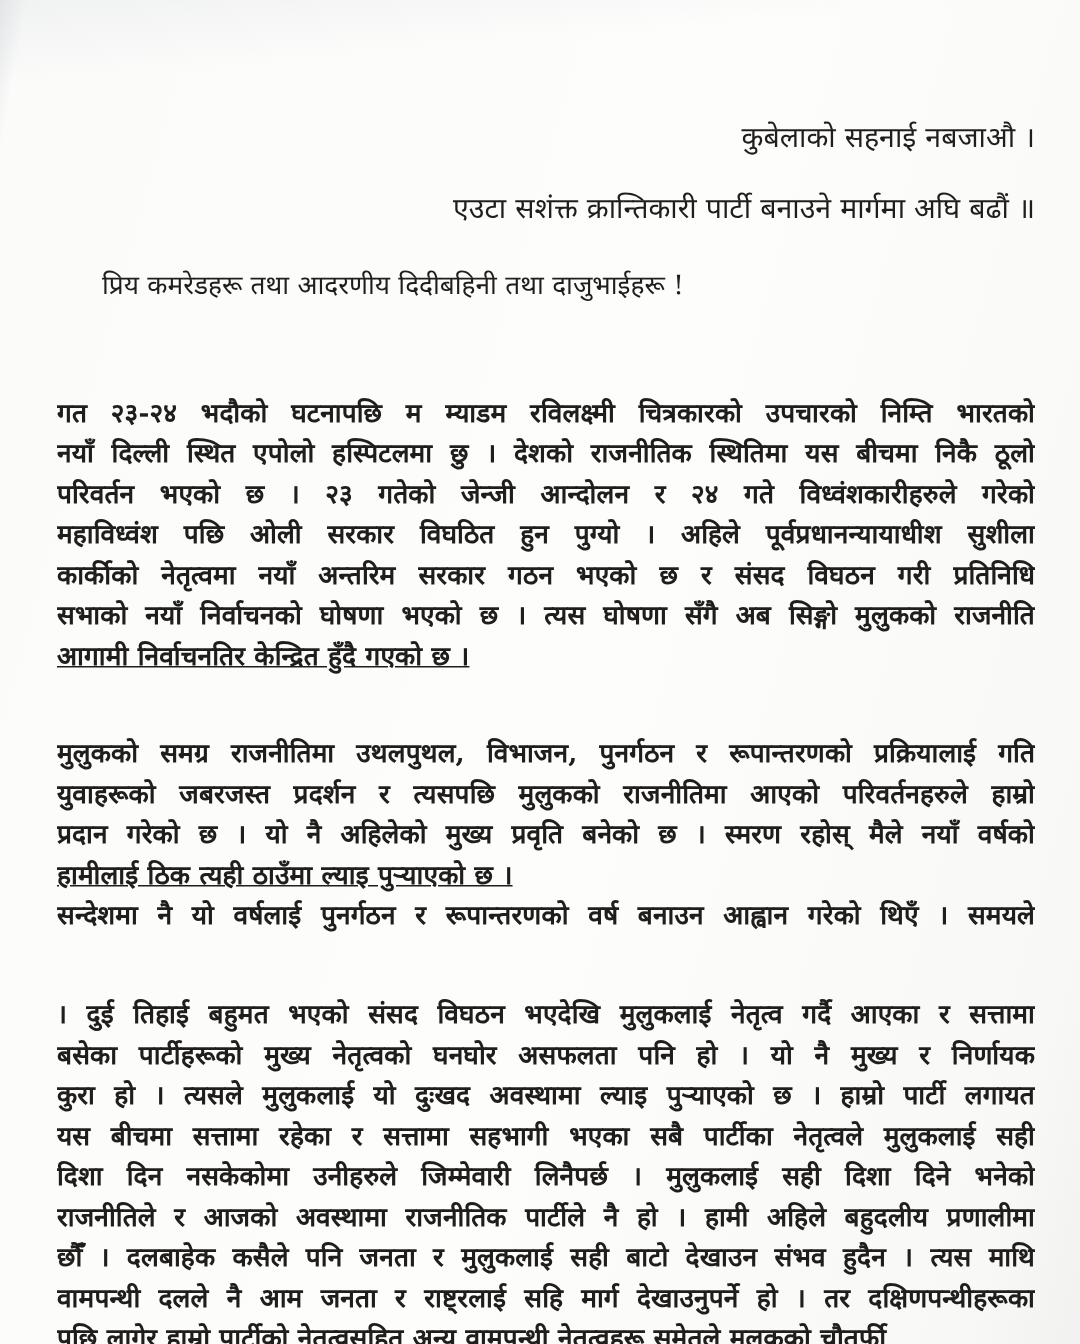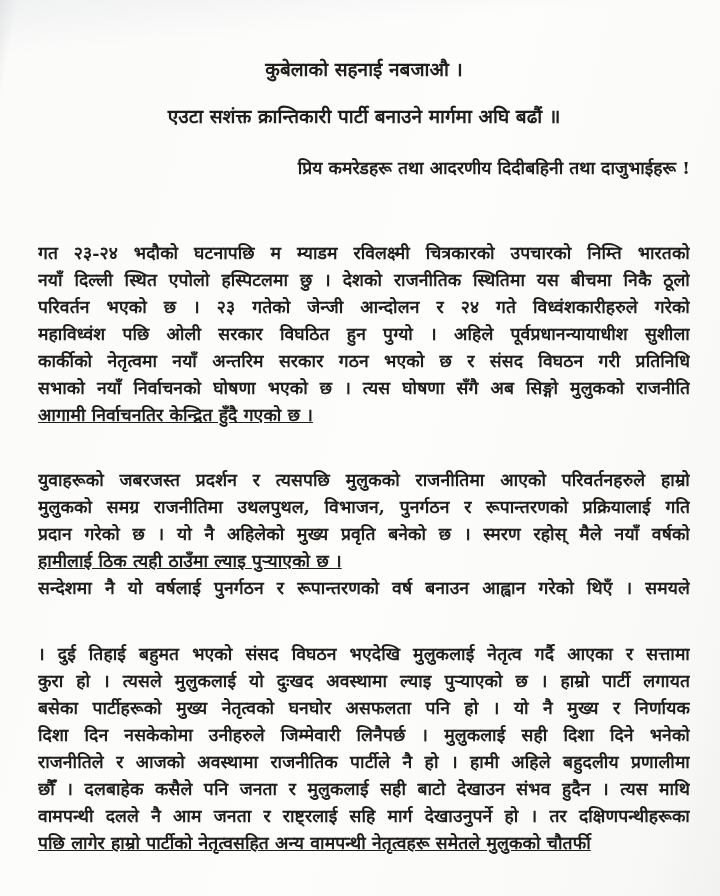--- a/index.html
+++ b/index.html
@@ -20,39 +20,39 @@
     box-sizing: border-box;
     background:
       linear-gradient(100deg, rgba(214,218,222,0.55) 0px, rgba(255,255,255,0) 18px),
       linear-gradient(175deg, rgba(228,230,232,0.45) 0%, rgba(255,255,255,0) 6%),
       linear-gradient(285deg, rgba(235,236,236,0.5) 0%, rgba(255,255,255,0) 8%),
       linear-gradient(105deg, #fbfbfa 0%, #fdfdfc 55%, #f7f7f5 100%);
     padding: 56px 30px 0 38px;
     color: #201e1b;
   }
   .titles {
-    text-align: center;
-    font-weight: 700;
+    text-align: right;
+    font-weight: 400;
+    margin-top: 23px;
   }
   .title-line-1 {
     font-size: 19px;
     line-height: 26px;
   }
   .title-line-2 {
     font-size: 19px;
     line-height: 26px;
     margin-top: 21px;
   }
   .salutation {
     margin-top: 27px;
     padding-left: 30px;
     font-size: 17.5px;
-    font-weight: 700;
+    font-weight: 400;
     line-height: 24px;
-    text-align: right;
   }
   .para {
     font-size: 17.5px;
     font-weight: 600;
     letter-spacing: 0.1px;
   }
   .para-1 { margin-top: 60px; }
   .para-2 { margin-top: 38px; }
   .para-3 { margin-top: 39px; }
   .line {
@@ -85,31 +85,32 @@
       <div class="line">गत २३-२४ भदौको घटनापछि म म्याडम रविलक्ष्मी चित्रकारको उपचारको निम्ति भारतको</div>
       <div class="line">नयाँ दिल्ली स्थित एपोलो हस्पिटलमा छु । देशको राजनीतिक स्थितिमा यस बीचमा निकै ठूलो</div>
       <div class="line">परिवर्तन भएको छ । २३ गतेको जेन्जी आन्दोलन र २४ गते विध्वंशकारीहरुले गरेको</div>
       <div class="line">महाविध्वंश पछि ओली सरकार विघठित हुन पुग्यो । अहिले पूर्वप्रधानन्यायाधीश सुशीला</div>
       <div class="line">कार्कीको नेतृत्वमा नयाँ अन्तरिम सरकार गठन भएको छ र संसद विघठन गरी प्रतिनिधि</div>
       <div class="line">सभाको नयाँ निर्वाचनको घोषणा भएको छ । त्यस घोषणा सँगै अब सिङ्गो मुलुकको राजनीति</div>
       <div class="line line-last">आगामी निर्वाचनतिर केन्द्रित हुँदै गएको छ ।</div>
     </div>
 
   <div class="para para-2">
+      <div class="line">मुलुकको समग्र राजनीतिमा उथलपुथल, विभाजन, पुनर्गठन र रूपान्तरणको प्रक्रियालाई गति</div>
       <div class="line">युवाहरूको जबरजस्त प्रदर्शन र त्यसपछि मुलुकको राजनीतिमा आएको परिवर्तनहरुले हाम्रो</div>
-      <div class="line">मुलुकको समग्र राजनीतिमा उथलपुथल, विभाजन, पुनर्गठन र रूपान्तरणको प्रक्रियालाई गति</div>
       <div class="line">प्रदान गरेको छ । यो नै अहिलेको मुख्य प्रवृति बनेको छ । स्मरण रहोस् मैले नयाँ वर्षको</div>
       <div class="line line-last">हामीलाई ठिक त्यही ठाउँमा ल्याइ पुऱ्याएको छ ।</div>
       <div class="line">सन्देशमा नै यो वर्षलाई पुनर्गठन र रूपान्तरणको वर्ष बनाउन आह्वान गरेको थिएँ । समयले</div>
     </div>
 
   <div class="para para-3">
       <div class="line">। दुई तिहाई बहुमत भएको संसद विघठन भएदेखि मुलुकलाई नेतृत्व गर्दै आएका र सत्तामा</div>
+      <div class="line">बसेका पार्टीहरूको मुख्य नेतृत्वको घनघोर असफलता पनि हो ।  यो नै मुख्य र निर्णायक</div>
       <div class="line">कुरा हो । त्यसले  मुलुकलाई यो दुःखद अवस्थामा ल्याइ पुऱ्याएको छ । हाम्रो पार्टी लगायत</div>
-      <div class="line">बसेका पार्टीहरूको मुख्य नेतृत्वको घनघोर असफलता पनि हो ।  यो नै मुख्य र निर्णायक</div>
+      <div class="line">यस बीचमा सत्तामा रहेका र सत्तामा सहभागी भएका सबै पार्टीका नेतृत्वले मुलुकलाई सही</div>
       <div class="line">दिशा दिन नसकेकोमा उनीहरुले जिम्मेवारी लिनैपर्छ । मुलुकलाई सही दिशा दिने भनेको</div>
       <div class="line">राजनीतिले र आजको अवस्थामा राजनीतिक पार्टीले नै हो । हामी अहिले बहुदलीय प्रणालीमा</div>
       <div class="line">छौँ । दलबाहेक कसैले पनि जनता र मुलुकलाई सही बाटो देखाउन संभव हुदैन । त्यस माथि</div>
       <div class="line">वामपन्थी दलले नै आम जनता र राष्ट्रलाई सहि मार्ग देखाउनुपर्ने हो । तर दक्षिणपन्थीहरूका</div>
       <div class="line line-last">पछि लागेर हाम्रो पार्टीको नेतृत्वसहित अन्य वामपन्थी नेतृत्वहरू समेतले मुलुकको चौतर्फी</div>
     </div>
 
 </div>
 
 </body></html>

